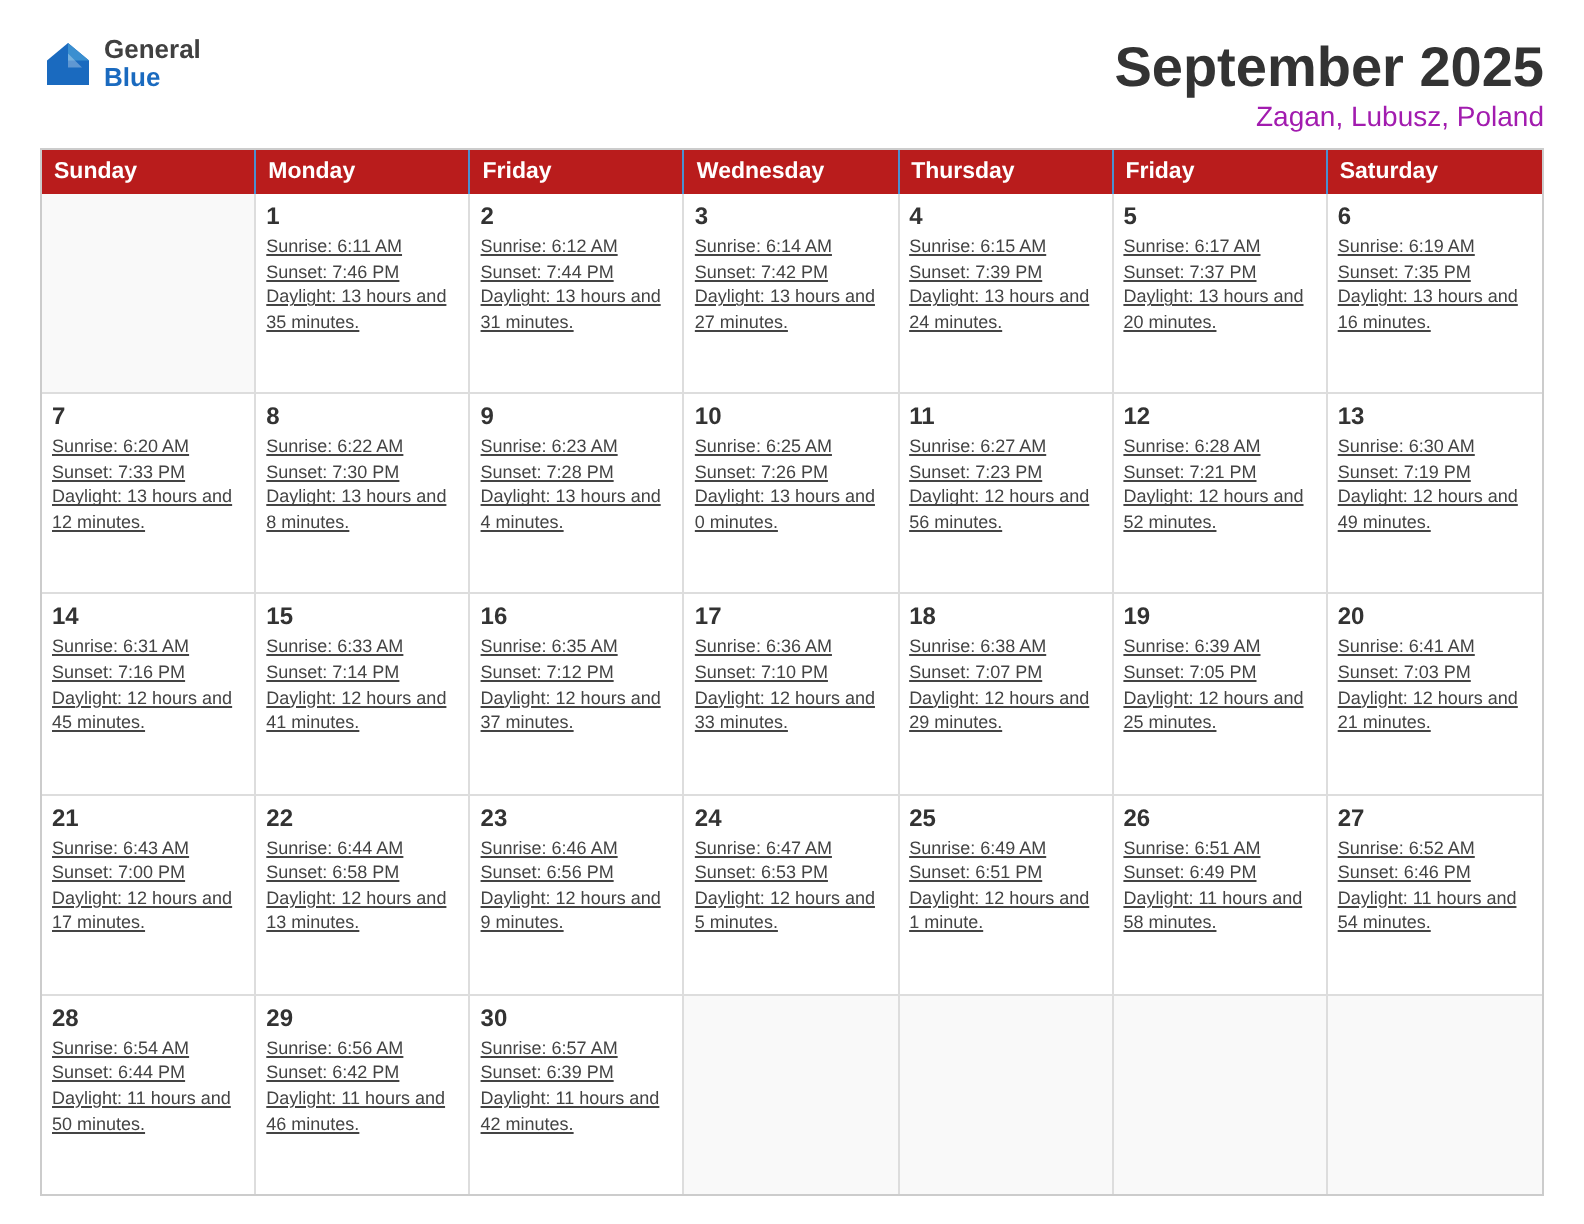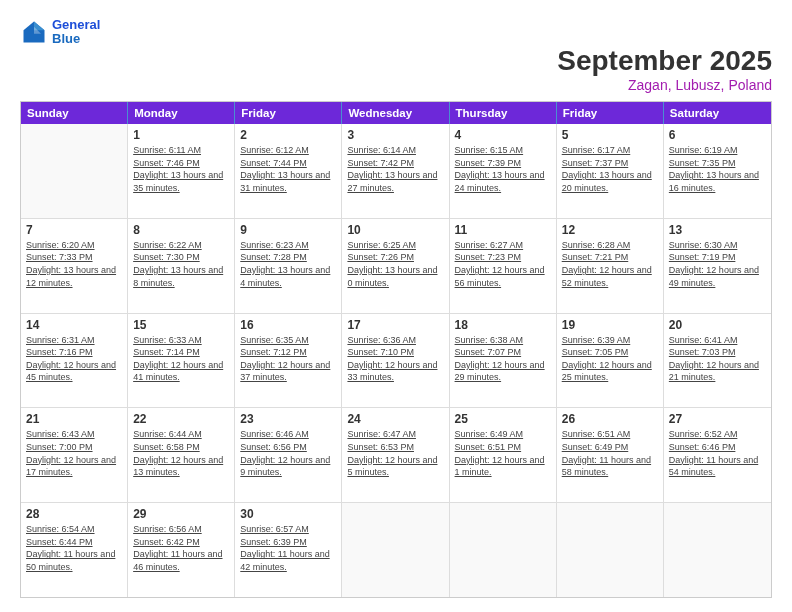--- a/index.html
+++ b/index.html
@@ -29,50 +29,49 @@
       gap: 4px;
     }
     .logo-text {
       display: flex;
       flex-direction: column;
       font-size: 13px;
       font-weight: bold;
       line-height: 1.1;
       color: #333;
     }
-    .logo-text .general { color: #1d4ed8; }
+    .logo-text .general { color: #404040; }
     .logo-text .blue { color: #1a6abf; }
     .logo-icon {
       width: 28px;
       height: 28px;
     }
     .title-block {
       text-align: right;
-      margin-top: 27px;
     }
     .title-block h1 {
       font-size: 28px;
       font-weight: bold;
       color: #333;
     }
     .title-block h2 {
       font-size: 14px;
       color: #a21caf;
       font-weight: normal;
     }
     .calendar {
       flex: 1;
       display: flex;
       flex-direction: column;
       border: 1px solid #ccc;
     }
     .cal-header {
       display: grid;
       grid-template-columns: repeat(7, 1fr);
-      background: #6d28d9;
+      background: #b91c1c;
     }
     .cal-header-cell {
       color: #fff;
       font-size: 11.5px;
       font-weight: bold;
       padding: 5px 6px;
       text-align: left;
       border-right: 1px solid #4a8fd0;
     }
     .cal-header-cell:last-child { border-right: none; }

